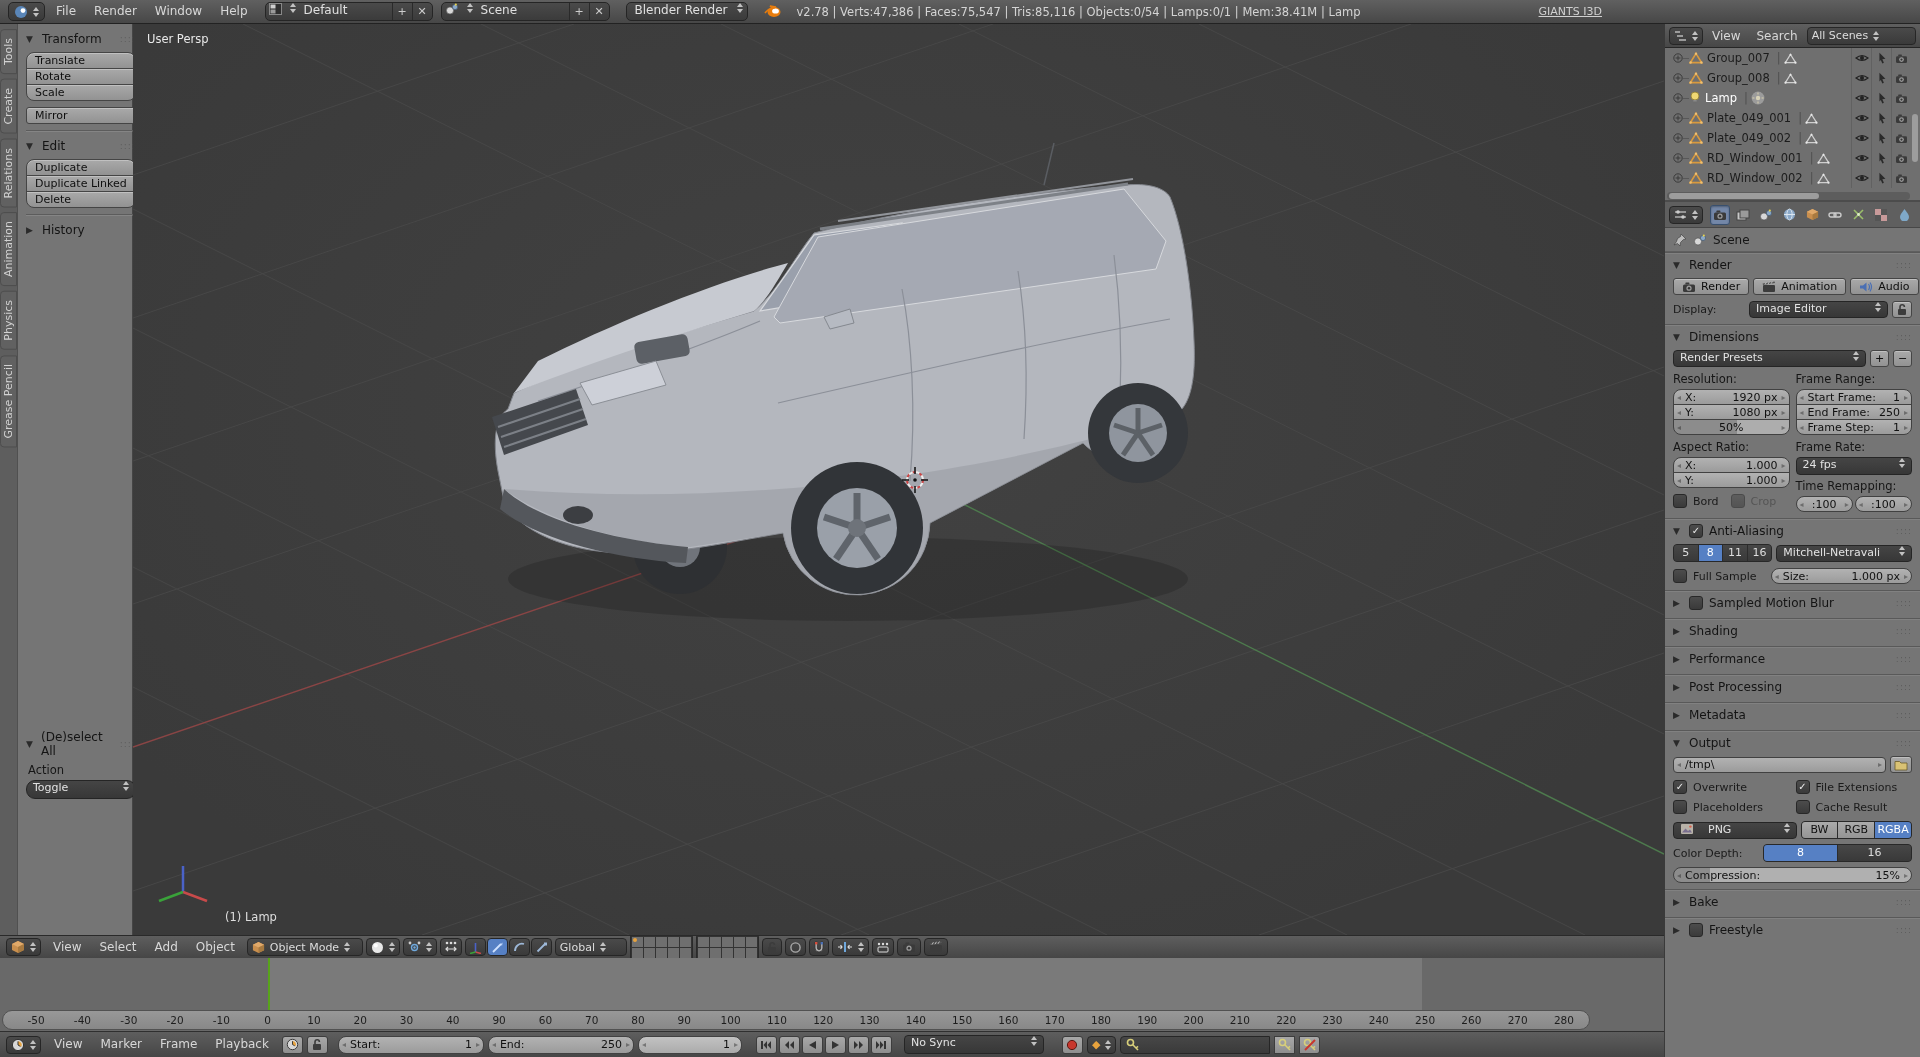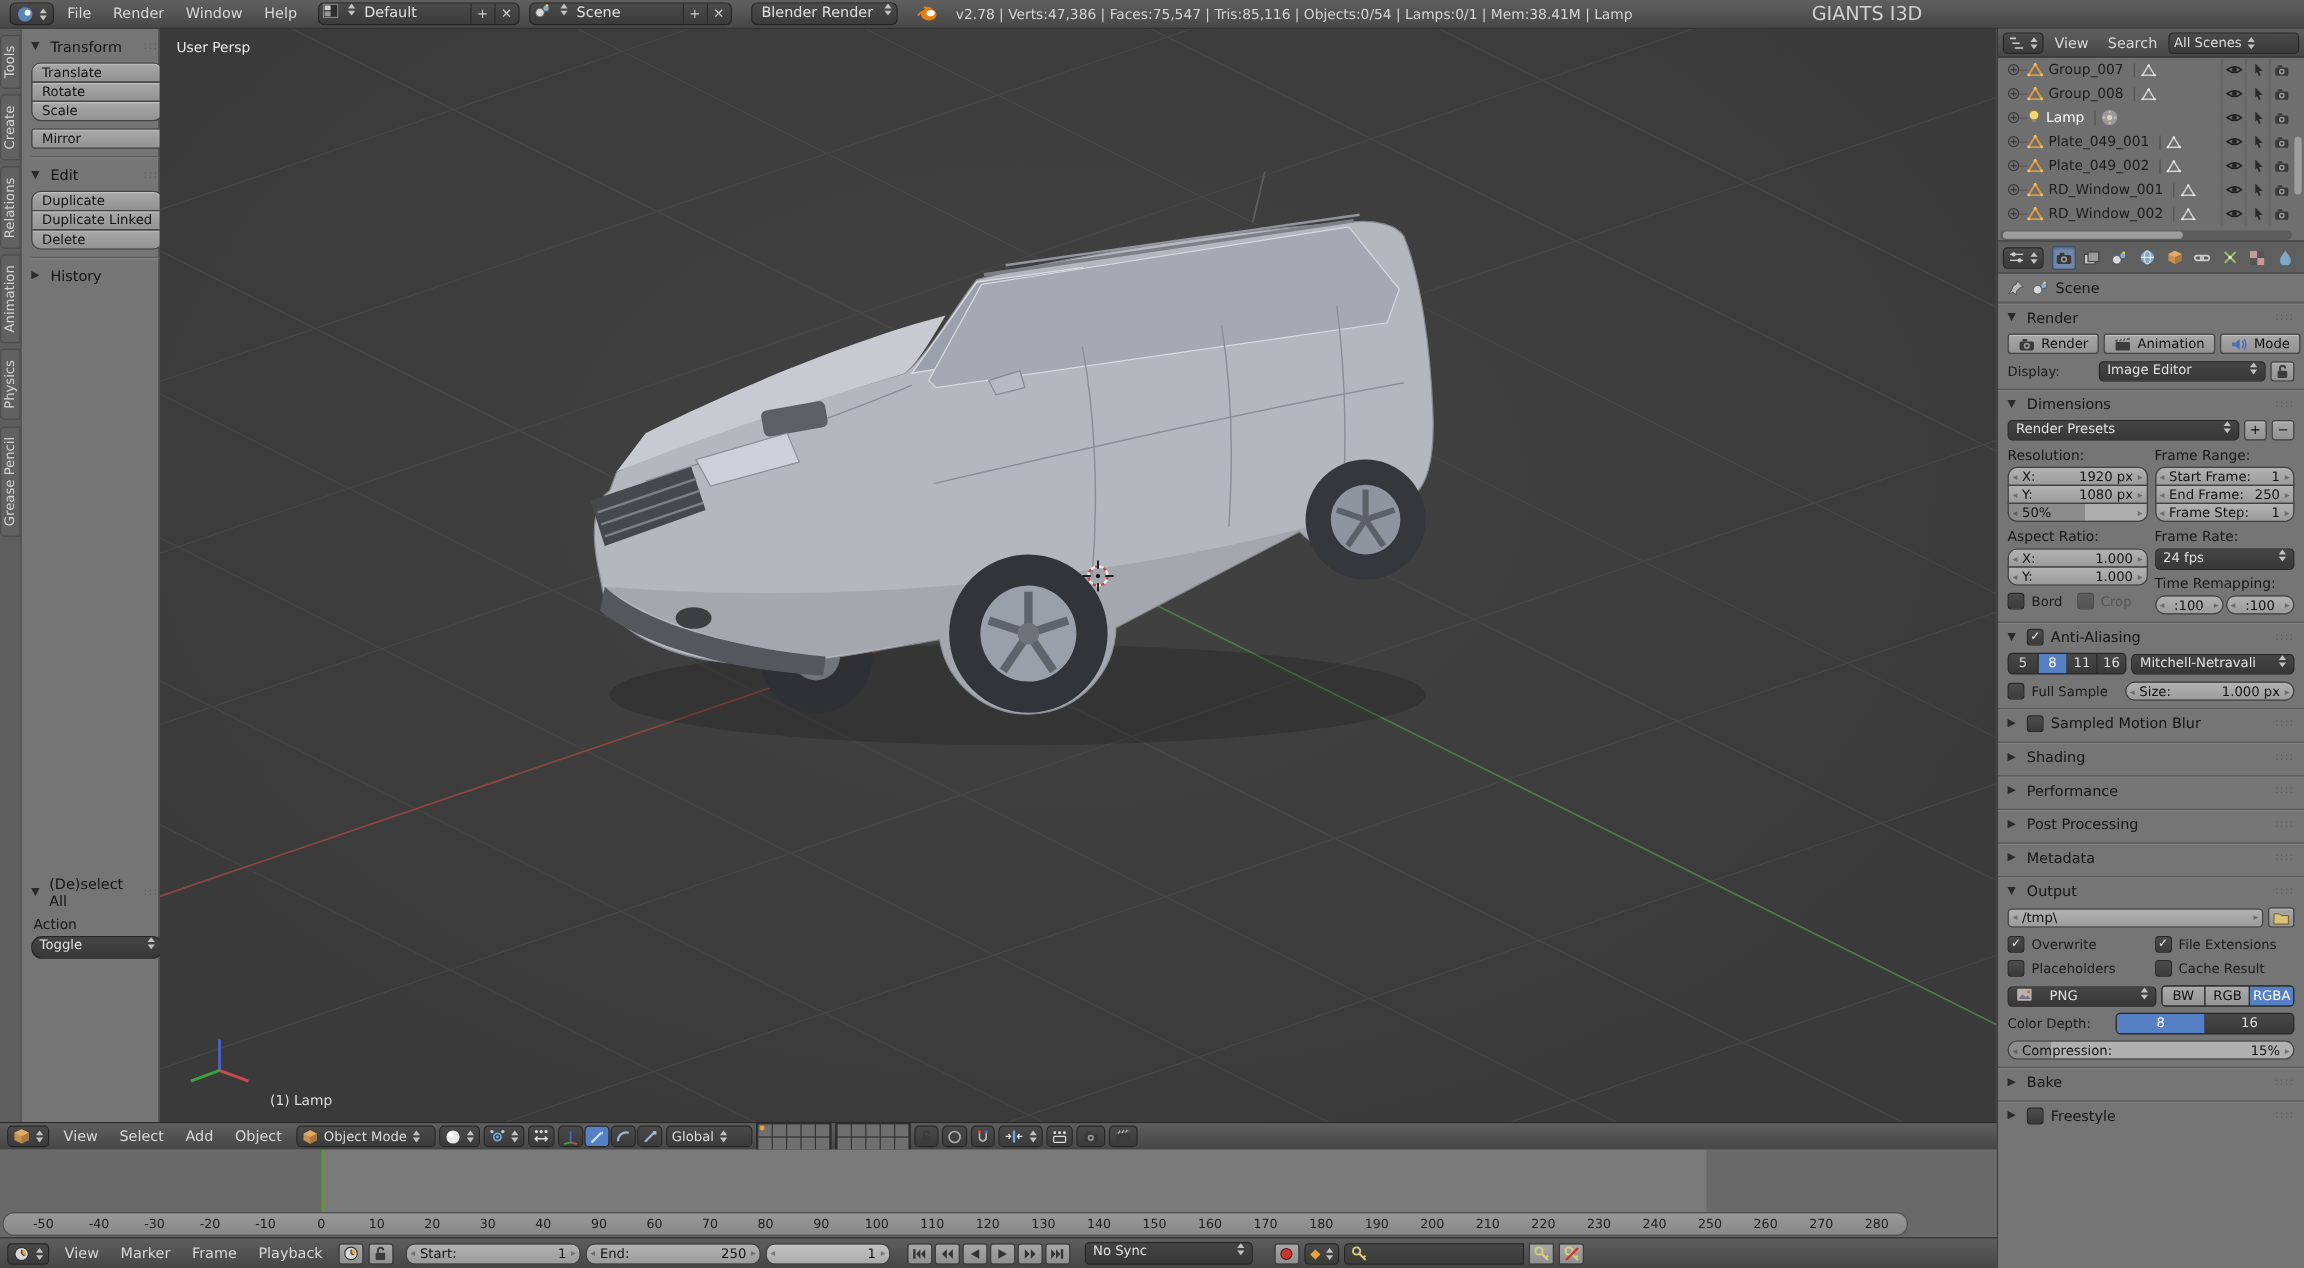--- a/index.html
+++ b/index.html
@@ -49,21 +49,21 @@
   
   #topbar { position:absolute; left:0; top:0; width:1920px; height:24px; display:flex; align-items:center;
             padding:0 8px; gap:2px; background:linear-gradient(#606060,#474747); border-bottom:1px solid #222; }
   .pillbtn { display:flex; align-items:center; height:19px; border-radius:5px; background:linear-gradient(#4a4a4a,#3a3a3a);
              border:1px solid #252525; padding:0 5px; color:#ddd; }
   .selector { display:flex; height:19px; border-radius:5px; border:1px solid #252525;
               background:linear-gradient(#4a4a4a,#3b3b3b); color:#e0e0e0; margin-left:6px; }
   .selector .name { padding:0 8px; min-width:96px; font-size:12px; }
   .selector .mini { width:20px; text-align:center; color:#ccc; border-left:1px solid #2a2a2a; line-height:17px; font-size:11px; }
   #stats { color:#d4d4d4; font-size:11.5px; margin-left:14px; white-space:nowrap; }
-  #brand { margin-left:auto; color:#d0d0d0; font-size:16px; padding-right:310px; }
+  #brand { margin-left:auto; color:#d0d0d0; font-size:11px; padding-right:310px;text-decoration:underline; }
 
   
   #toolshelf { position:absolute; left:0; top:24px; width:133px; height:911px; background:#757575;
                border-right:1px solid #454545; display:flex; }
   #vtabs { width:19px; background:#5e5e5e; border-right:1px solid #505050; padding-top:5px;
            display:flex; flex-direction:column; gap:5px; align-items:stretch; }
   .vtab { writing-mode:vertical-rl; transform:rotate(180deg); font-size:11px; color:#d2d2d2; text-align:center;
           background:#616161; border:1px solid #4e4e4e; border-radius:0 4px 4px 0; padding:8px 1px; }
   #shelfbody { flex:1; padding:6px 7px 4px 8px; display:flex; flex-direction:column; }
   .shelf-sep { border-top:1px solid #5c5c5c; box-shadow:0 1px 0 rgba(255,255,255,.12); margin:6px 0; }
@@ -994,21 +994,21 @@
         <span class="btn-light" style="flex:1.25;justify-content:flex-start;gap:5px">
           <svg class="ic" width="14" height="12" viewBox="0 0 14 12">
               <use href="#i-clap"></use>
             </svg>
           <span>Animation</span>
         </span>
         <span class="btn-light" style="flex:0.95;justify-content:flex-start;gap:5px">
           <svg class="ic" width="14" height="12" viewBox="0 0 14 12">
               <use href="#i-spk"></use>
             </svg>
-          <span>Mode</span>
+          <span>Audio</span>
         </span>
       </div>
       <div class="prow" style="margin-top:6px">
         <span style="width:72px">Display:</span>
         <span class="dd" style="flex:1">
           <span>Image Editor</span>
           <span class="ud">
               <i class="u"></i>
               <i class="d"></i>
             </span>
@@ -1045,21 +1045,21 @@
       <div class="col2" style="margin-top:3px">
         <div class="stack">
           <div class="num">
               <span class="lbl">X:</span>
               <span>1920 px</span>
             </div>
           <div class="num">
               <span class="lbl">Y:</span>
               <span>1080 px</span>
             </div>
-          <div class="num" style="background:linear-gradient(90deg,#8c8c8c 55%,#adadad 55%);justify-content:flex-start">
+          <div class="num" style="background:linear-gradient(90deg,#8c8c8c 55%,#adadad 55%);justify-content:center">
               <span>50%</span>
             </div>
         </div>
         <div class="stack">
           <div class="num">
               <span class="lbl">Start Frame:</span>
               <span>1</span>
             </div>
           <div class="num">
               <span class="lbl">End Frame:</span>

